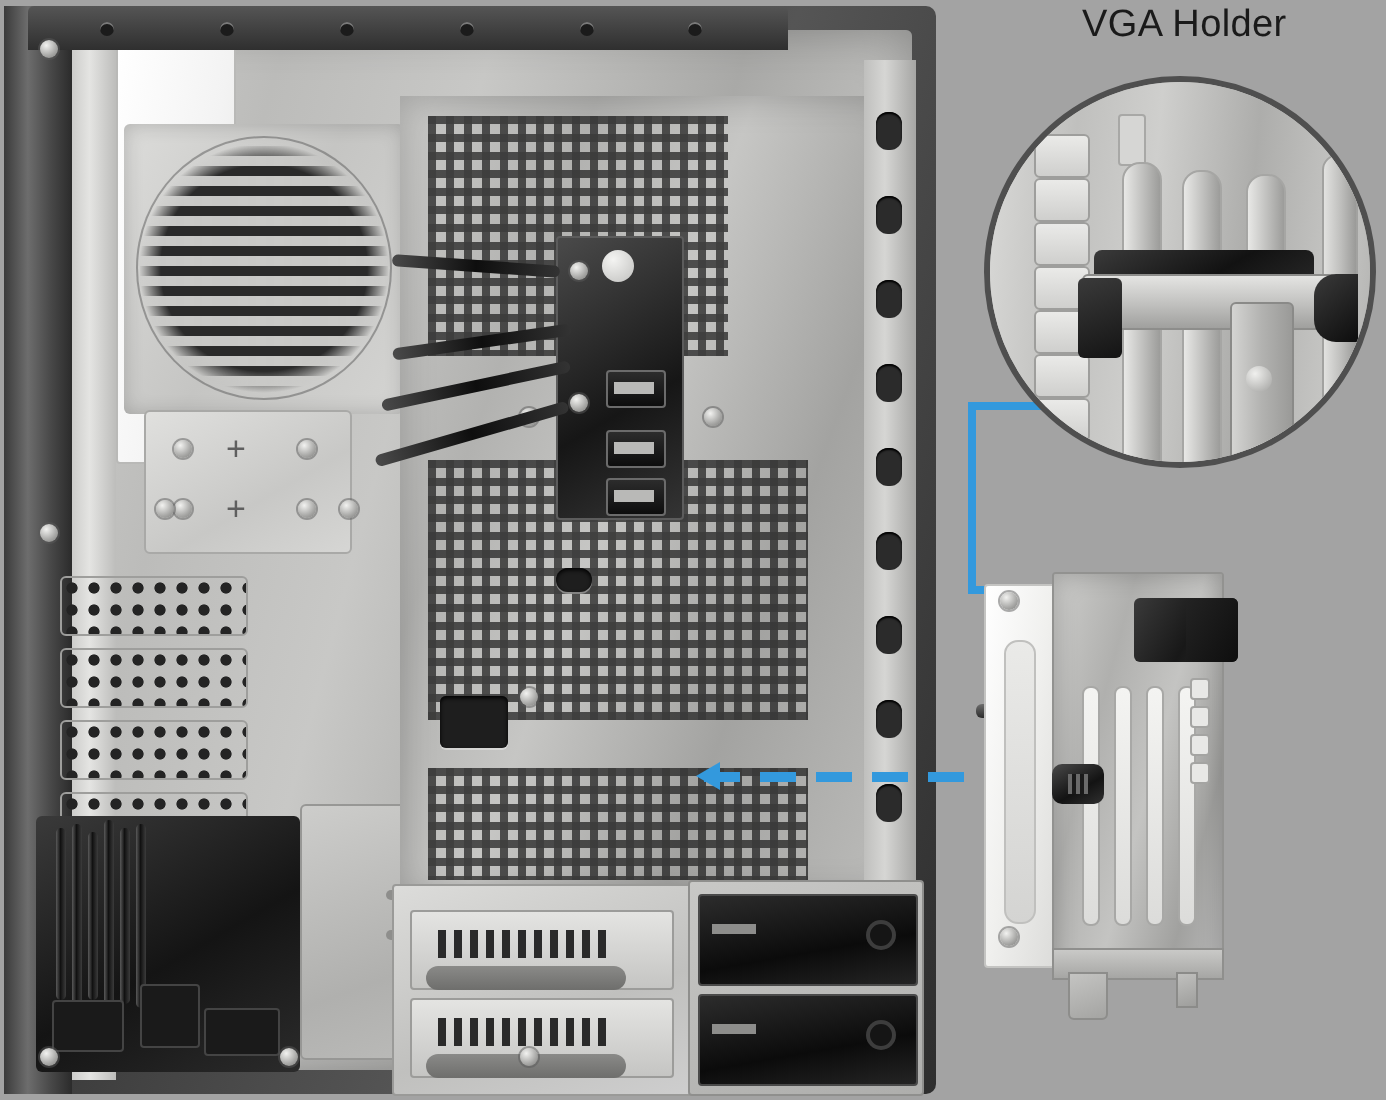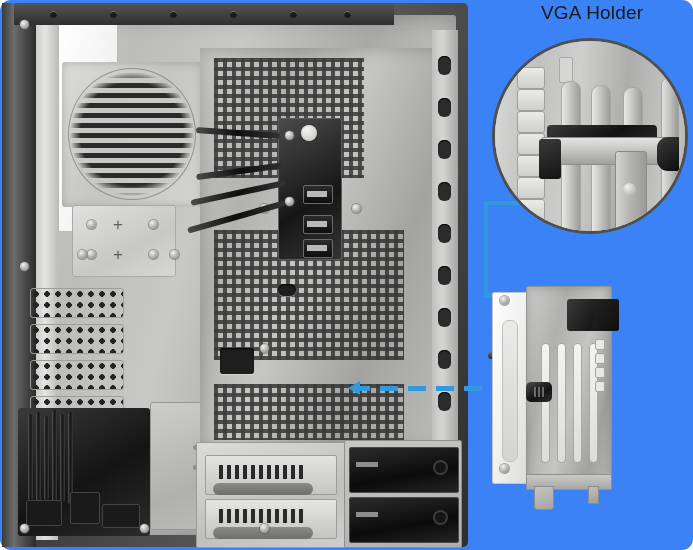--- a/index.html
+++ b/index.html
@@ -1,19 +1,19 @@
 <!DOCTYPE html>
 <html><head>
 <meta charset="utf-8">
 <style>
   html,body{margin:0;padding:0;background:#ffffff;}
   body{width:693px;height:550px;position:relative;overflow:hidden;
        font-family:"Liberation Sans",sans-serif;}
 
-  .stage{position:absolute;inset:0;background:#3b82f6;border-radius:11px;}
+  .stage{position:absolute;inset:0;background:#a3a3a3;}
 
   
   #title{position:absolute;left:541px;top:2px;width:160px;
          font-size:19px;color:#1a1a1a;letter-spacing:.2px;
          white-space:nowrap;}
 
   
   #case-photo{position:absolute;left:0px;top:0px;width:470px;height:550px;}
 
   

